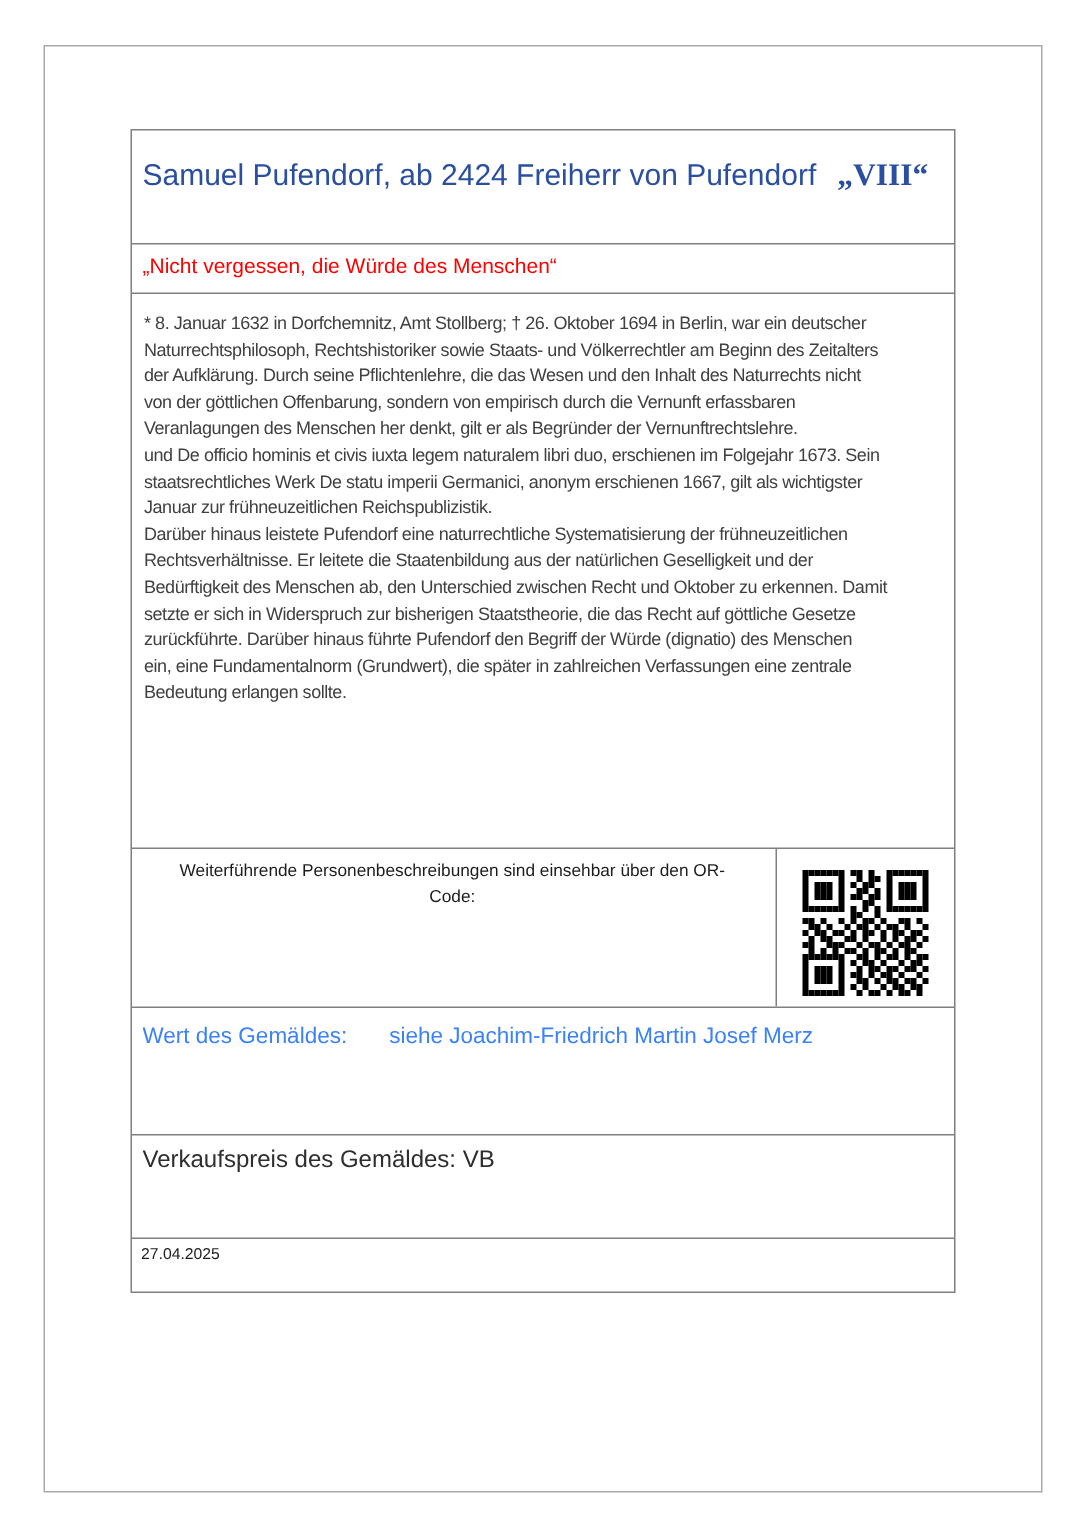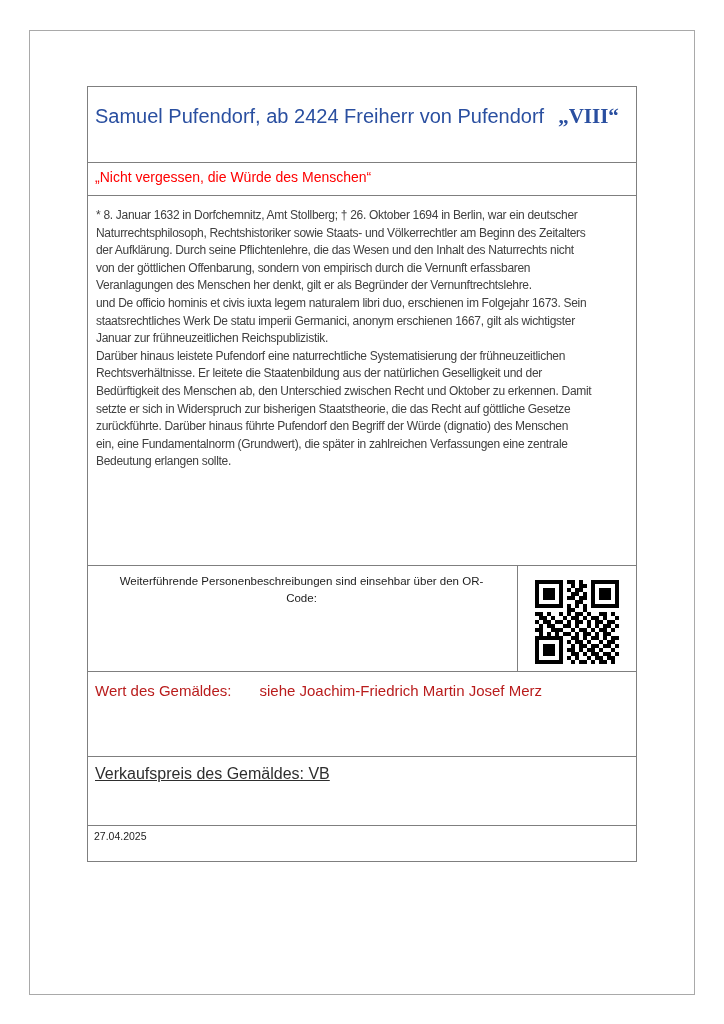--- a/index.html
+++ b/index.html
@@ -55,26 +55,26 @@
     display: grid;
     grid-template-columns: repeat(21, 4px);
     grid-auto-rows: 4px;
     background: #ffffff;
   }
   .qm { width: 4px; height: 4px; }
   .qm.on { background: #000000; }
 
   .row-wert {
     height: 85px; padding: 10px 8px 0 7px;
-    font-size: 15px; color: #b91c1c;
+    font-size: 15px; color: #3b82f6;
   }
   .wert-value { margin-left: 28px; }
   .row-price {
     height: 69px; padding: 8px 8px 4px 7px;
-    font-size: 16px; color: #2e2e2e; text-decoration: underline;
+    font-size: 16px; color: #2e2e2e;
   }
   .row-date {
     height: 35px; padding: 4px 8px 0 6px;
     font-size: 10.5px; color: #1c1c1c;
   }
 </style>
 </head>
 <body>
 
 <div class="page-frame"></div>

